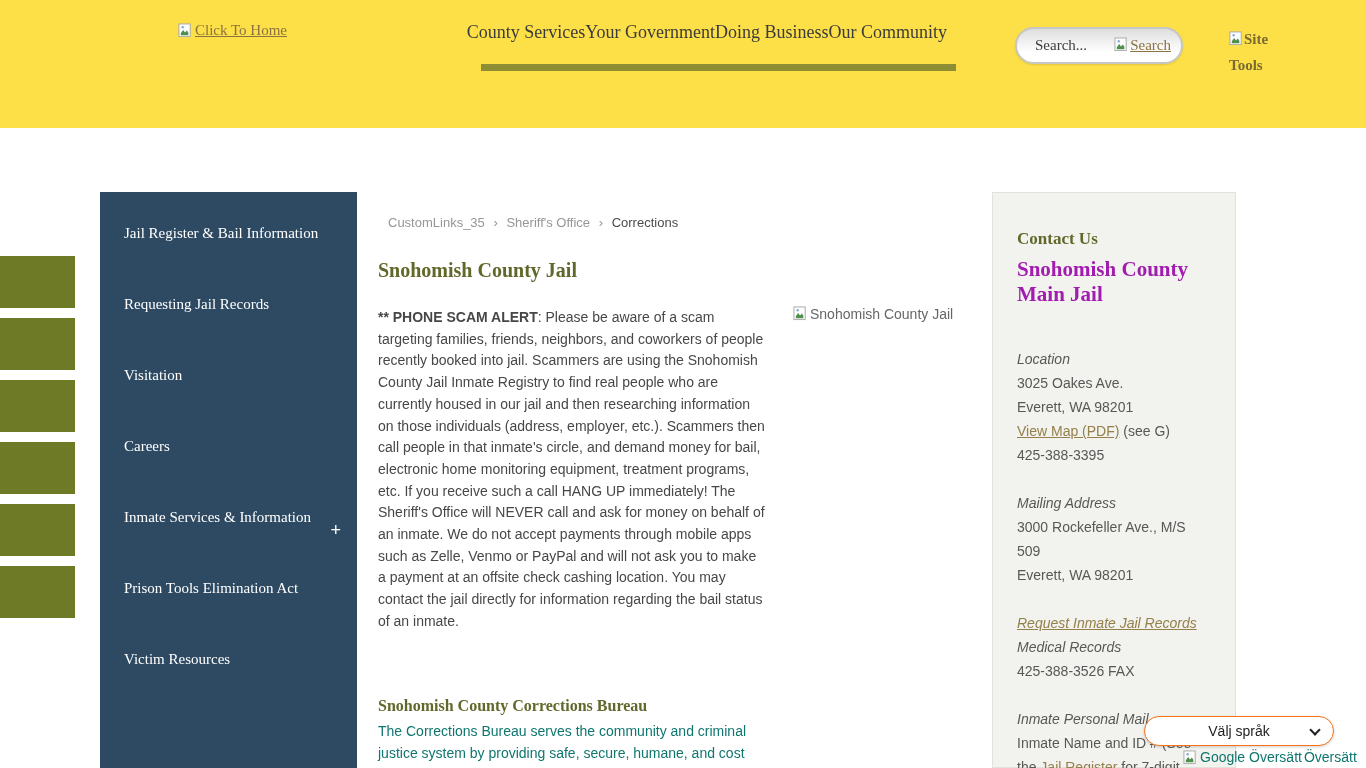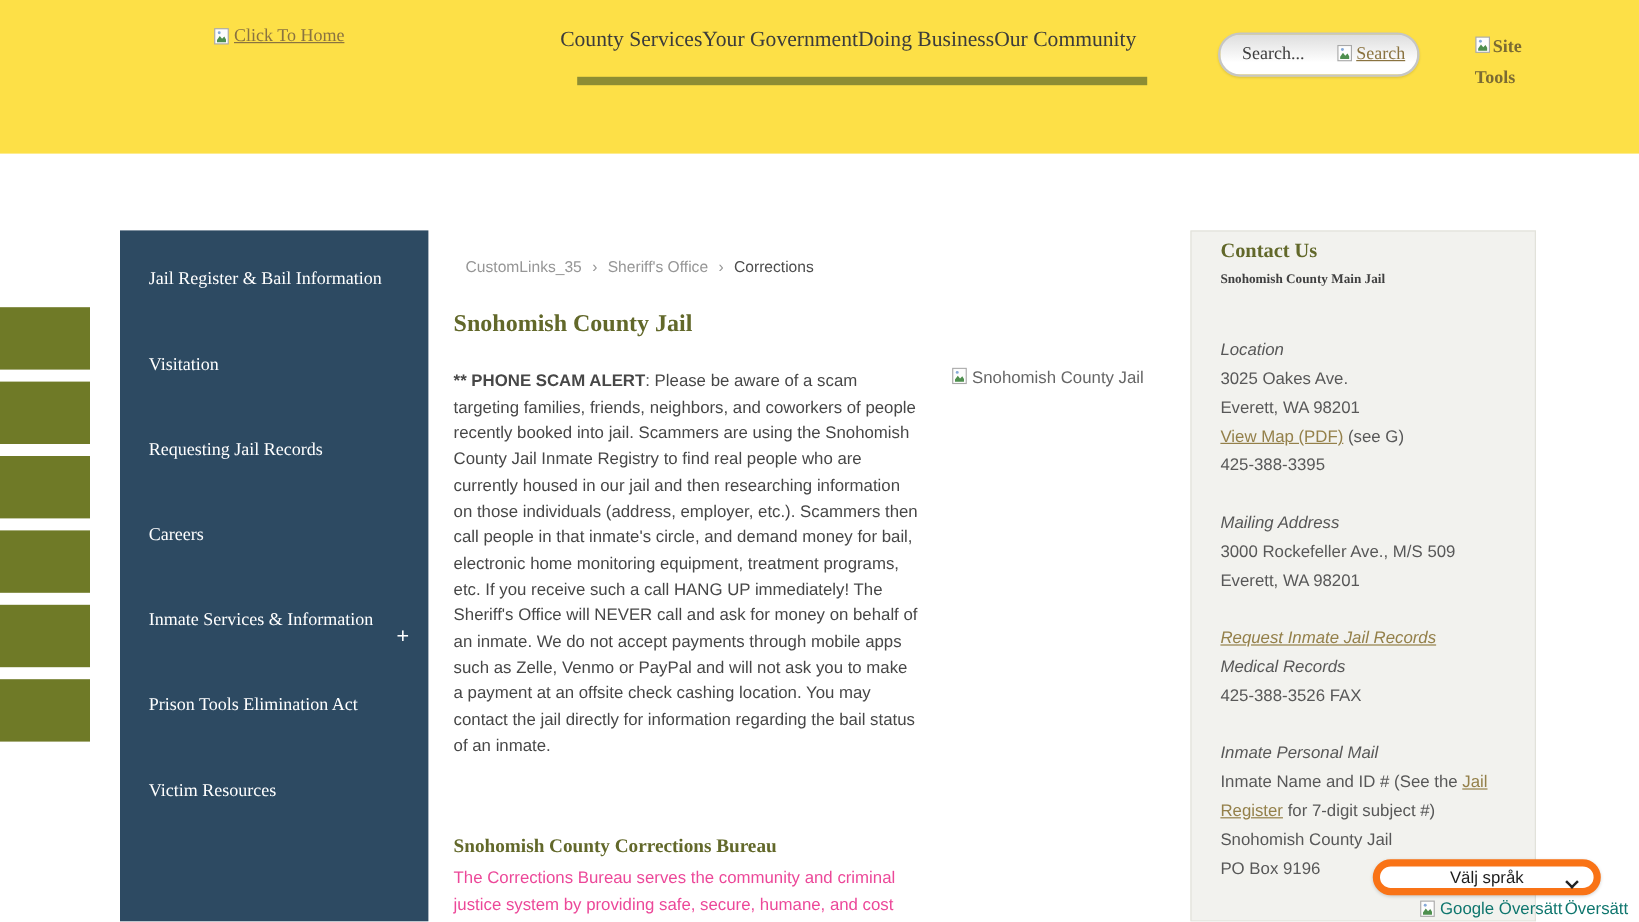--- a/index.html
+++ b/index.html
@@ -64,39 +64,39 @@
     font-family:"Liberation Serif",serif; font-weight:bold; font-size:20px; color:#62682a;
   }
   .article { position:absolute; left:378px; top:307px; width:388px; font-size:14px; line-height:21.7px; color:#474747; }
   .article p { margin:0; }
   .content-image-alt {
     position:absolute; left:793px; top:306px; display:flex; align-items:flex-start; gap:2px;
     font-size:14px; color:#666;
   }
   .section2 { position:absolute; left:378px; top:697px; width:392px; }
   .section2 h2 { margin:0 0 6px 0; font-family:"Liberation Serif",serif; font-weight:bold; font-size:16px; color:#62682a; }
-  .section2 p { margin:0; font-size:14px; line-height:21.7px; color:#ec4899; }
+  .section2 p { margin:0; font-size:14px; line-height:21.7px; color:#0f766e; }
 
   
   .contact-panel {
-    position:absolute; left:992px; top:192px; width:288px; height:576px;
-    background:#f2f2ee; border:1px solid #e2e2da; padding:6px 24px; color:#585858; font-size:14px;
+    position:absolute; left:992px; top:192px; width:244px; height:576px;
+    background:#f2f2ee; border:1px solid #e2e2da; padding:36px 24px; color:#585858; font-size:14px;
   }
   .contact-panel h2 { margin:0; font-family:"Liberation Serif",serif; font-weight:bold; font-size:17px; color:#62682a; }
-  .contact-panel h3 { margin:8px 0 0 0; font-family:"Liberation Serif",serif; font-weight:bold; font-size:11px; color:#404040; }
+  .contact-panel h3 { margin:8px 0 0 0; font-family:"Liberation Serif",serif; font-weight:bold; font-size:21px; color:#a21caf; }
   .contact-panel p { margin:24px 0 0 0; line-height:24px; }
   .contact-panel p.first { margin-top:40px; }
   .contact-panel .line { display:block; }
   .contact-panel .it { font-style:italic; }
   .contact-panel a, .contact-link { color:#94804a; text-decoration:underline; cursor:pointer; }
 
   
   .lang-select {
     position:absolute; left:1144px; top:716px; width:190px; height:30px; border-radius:15px;
-    background:#ffffff; border:6px solid #f97316; box-shadow:0 1px 3px rgba(0,0,0,.18);
+    background:#ffffff; border:1px solid #f97316; box-shadow:0 1px 3px rgba(0,0,0,.18);
     display:flex; align-items:center; justify-content:center; cursor:pointer;
     font-size:14px; color:#1d1d1d; z-index:5;
   }
   .lang-select .chev {
     position:absolute; right:14px; top:9px; width:8px; height:8px;
     border-right:2px solid #222; border-bottom:2px solid #222; transform:rotate(45deg);
   }
   .google-line {
     position:absolute; left:1183px; top:749px; display:flex; align-items:center; gap:2px;
     font-size:14px; color:#0f766e; z-index:5;
@@ -149,22 +149,22 @@
   <div class="accent-bar"></div>
   <div class="accent-bar"></div>
   <div class="accent-bar"></div>
   <div class="accent-bar"></div>
   <div class="accent-bar"></div>
 </div>
 
 <nav class="sidebar">
   <ul>
     <li><span>Jail Register &amp; Bail Information</span></li>
+    <li><span>Requesting Jail Records</span></li>
     <li><span>Visitation</span></li>
-    <li><span>Requesting Jail Records</span></li>
     <li><span>Careers</span></li>
     <li>
       <span>Inmate Services &amp; Information</span>
       <span class="expand">+</span>
     </li>
     <li><span>Prison Tools Elimination Act</span></li>
     <li><span>Victim Resources</span></li>
   </ul>
 </nav>
 

